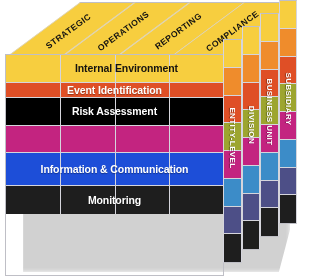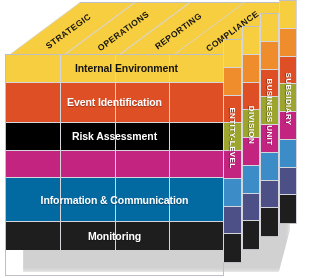--- a/index.html
+++ b/index.html
@@ -82,38 +82,38 @@
       </div>
   </div>
 
   <div class="front" id="front-face">
       <div class="row light" style="height: 27.75px; background: rgb(247, 206, 63);">
         <div class="vline" style="left: 25%;"></div>
         <div class="vline" style="left: 50%;"></div>
         <div class="vline" style="left: 75%;"></div>
         <div class="rlabel">Internal Environment</div>
       </div>
-      <div class="row dark" style="height: 40px; background: rgb(223, 79, 38);">
+      <div class="row dark" style="height: 15px; background: rgb(223, 79, 38);">
         <div class="vline" style="left: 25%;"></div>
         <div class="vline" style="left: 50%;"></div>
         <div class="vline" style="left: 75%;"></div>
         <div class="rlabel">Event Identification</div>
       </div>
       <div class="row dark" style="height: 27.75px; background: #000000;">
         <div class="vline" style="left: 25%;"></div>
         <div class="vline" style="left: 50%;"></div>
         <div class="vline" style="left: 75%;"></div>
         <div class="rlabel">Risk Assessment</div>
       </div>
       <div class="row dark" style="height: 27.75px; background: rgb(195, 36, 128);">
         <div class="vline" style="left: 25%;"></div>
         <div class="vline" style="left: 50%;"></div>
         <div class="vline" style="left: 75%;"></div>
       </div>
-      <div class="row dark" style="height: 44px; background: #0369a1;">
+      <div class="row dark" style="height: 33px; background: #1d4ed8;">
         <div class="vline" style="left: 25%;"></div>
         <div class="vline" style="left: 50%;"></div>
         <div class="vline" style="left: 75%;"></div>
         <div class="rlabel">Information &amp; Communication</div>
       </div>
       <div class="row dark" style="height: 27.75px; background: rgb(30, 30, 30); border-bottom: none;">
         <div class="vline" style="left: 25%;"></div>
         <div class="vline" style="left: 50%;"></div>
         <div class="vline" style="left: 75%;"></div>
         <div class="rlabel">Monitoring</div>

